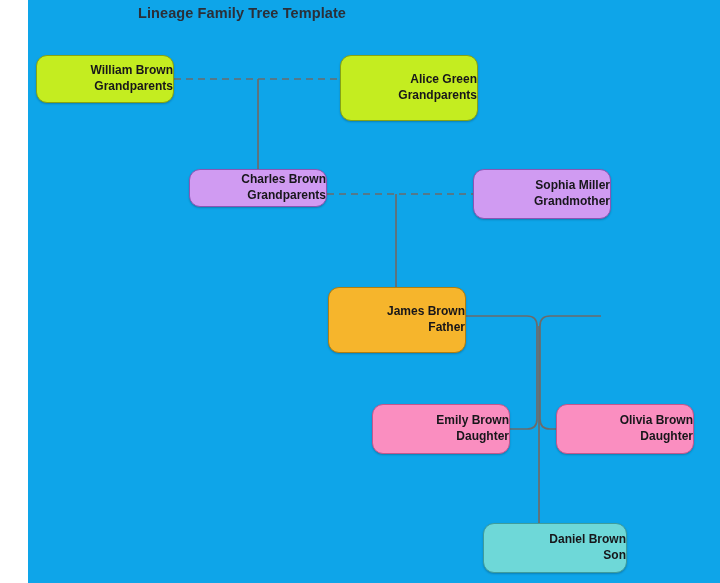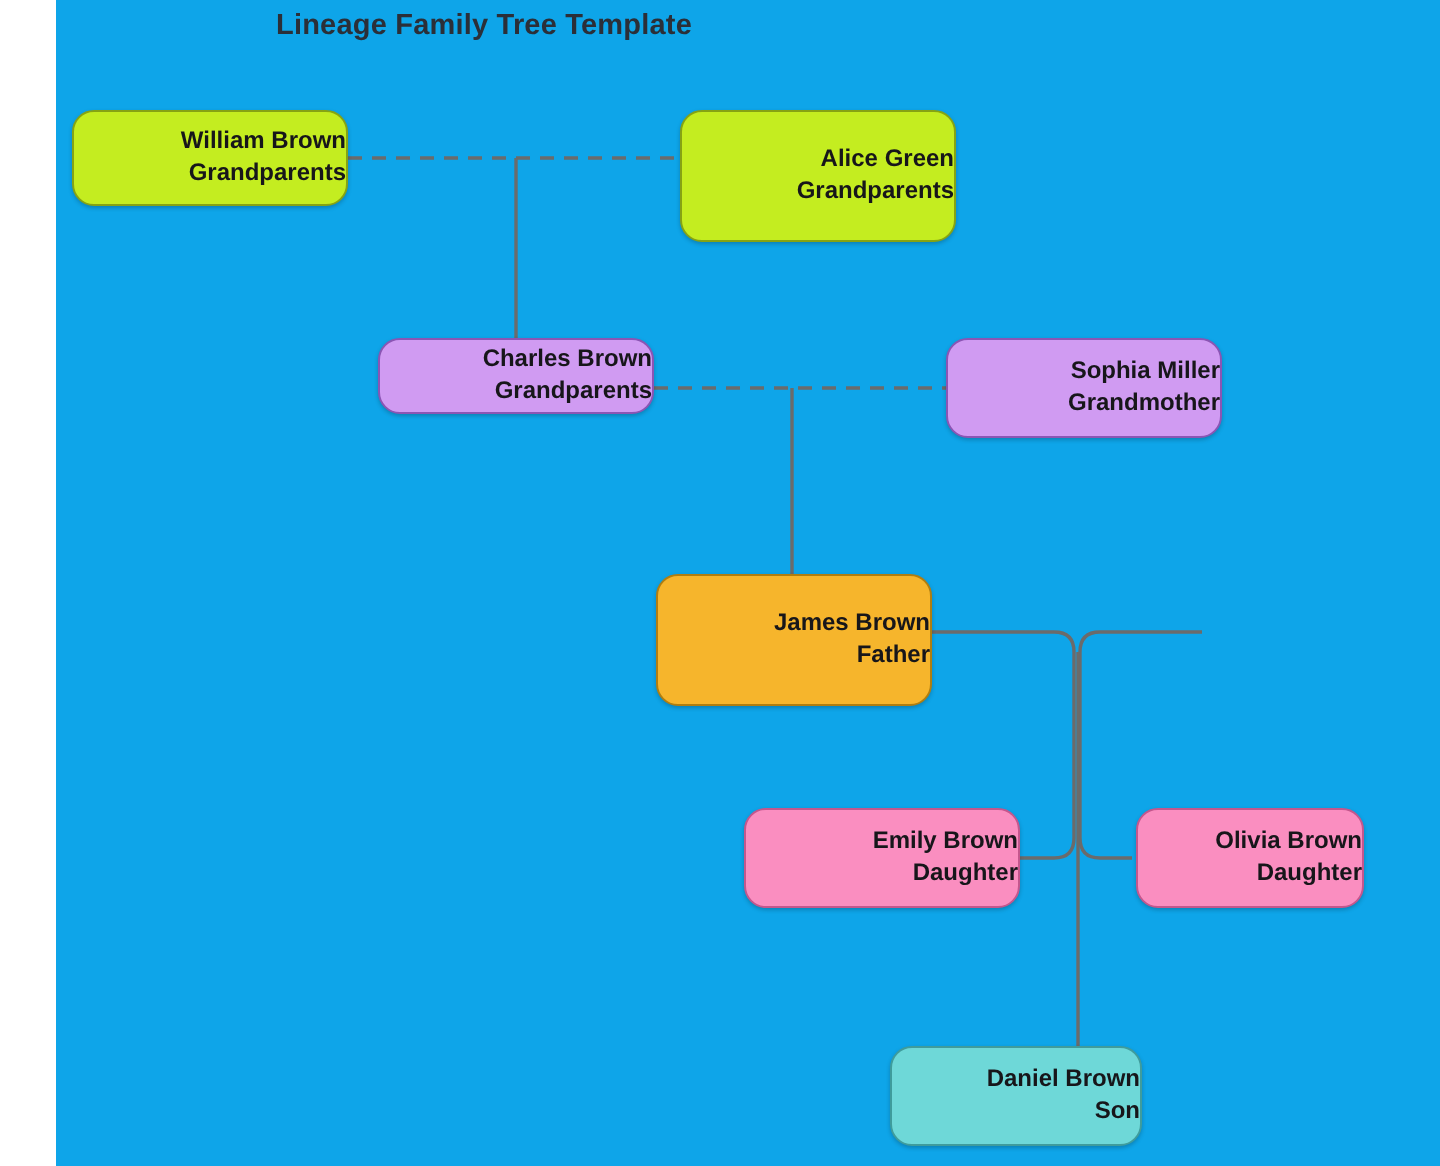--- a/index.html
+++ b/index.html
@@ -114,23 +114,23 @@
     <span class="line1">James Brown</span>
     <span class="line2">Father</span>
   </div>
 
 
   <div class="node n-pink" style="left:344px; top:404px; width:138px; height:50px;">
     <span class="line1">Emily Brown</span>
     <span class="line2">Daughter</span>
   </div>
 
-  <div class="node n-pink" style="left:540px; top:404px; width:114px; height:50px;">
+  <div class="node n-pink" style="left:528px; top:404px; width:138px; height:50px;">
     <span class="line1">Olivia Brown</span>
     <span class="line2">Daughter</span>
   </div>
 
-  <div class="node n-cyan" style="left:417px; top:523px; width:126px; height:50px;">
+  <div class="node n-cyan" style="left:455px; top:523px; width:144px; height:50px;">
     <span class="line1">Daniel Brown</span>
     <span class="line2">Son</span>
   </div>
 
 </div>
 
 </body></html>

